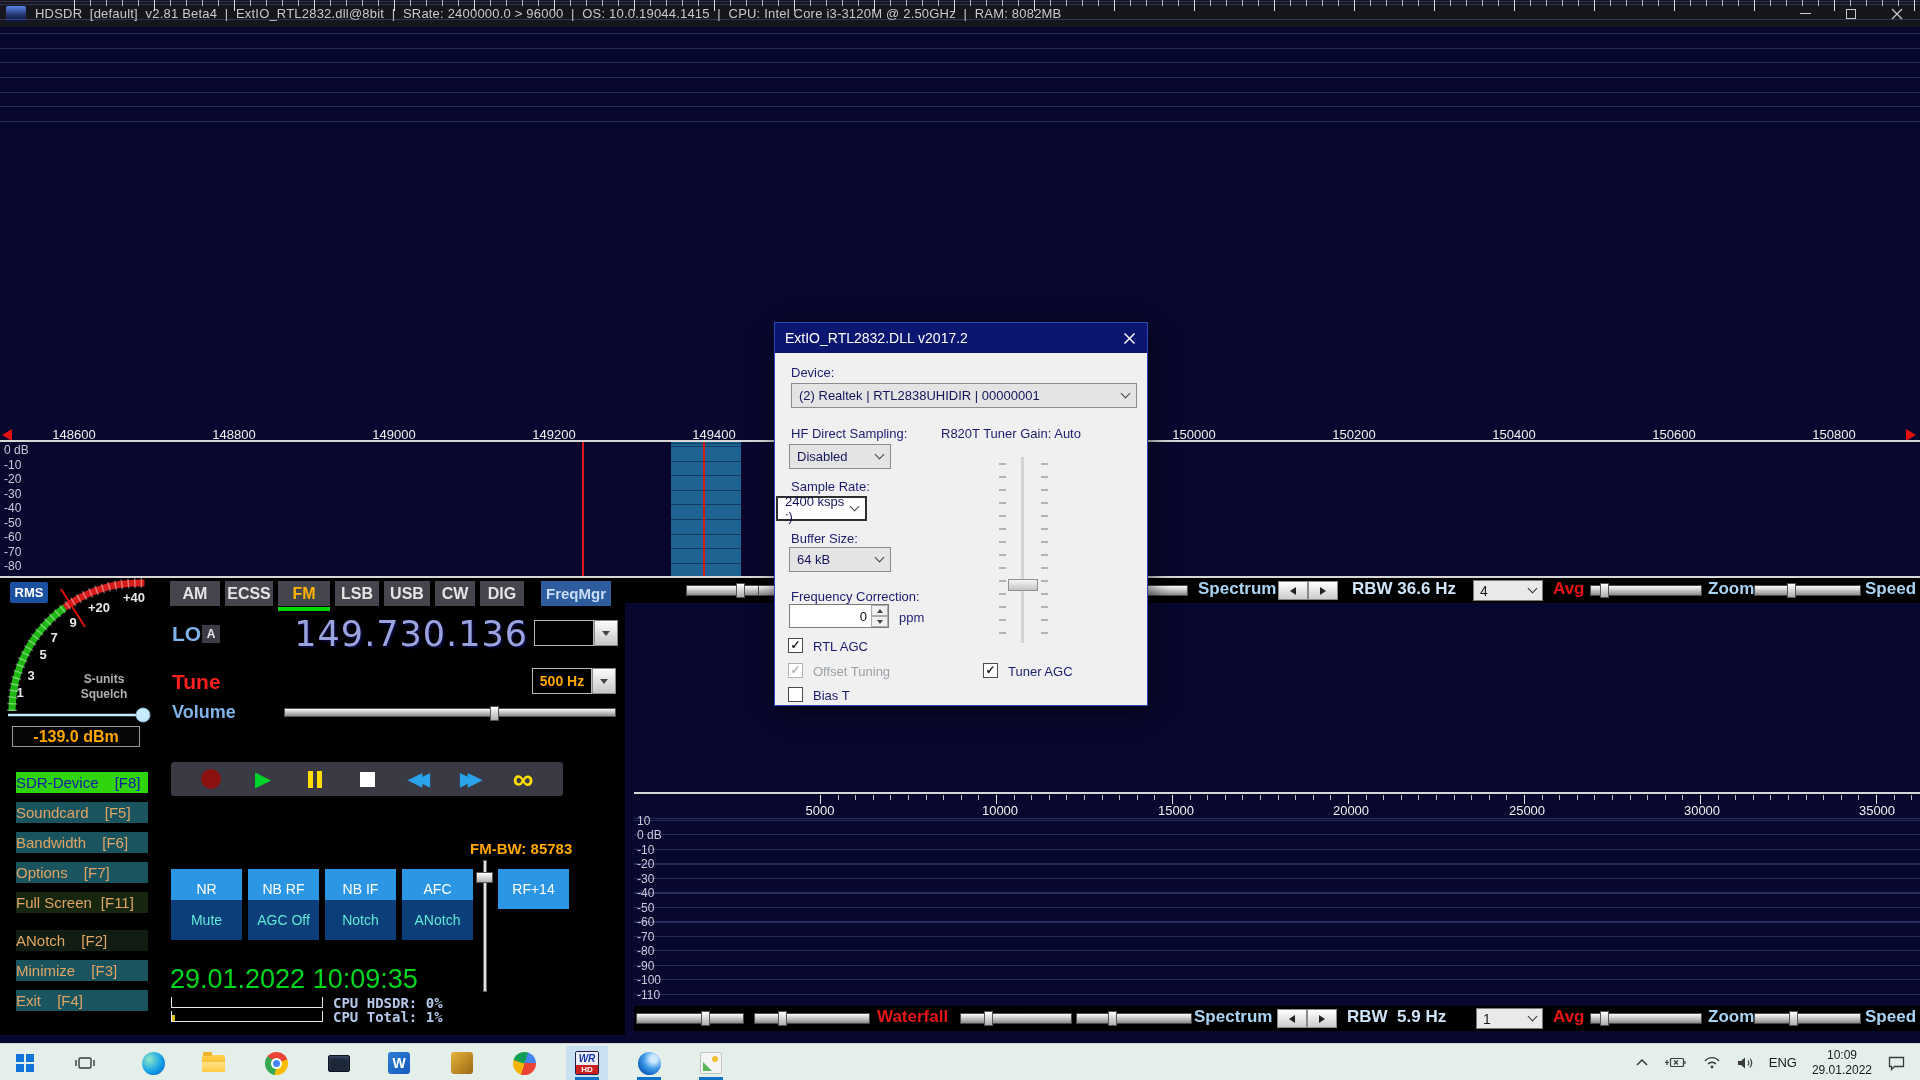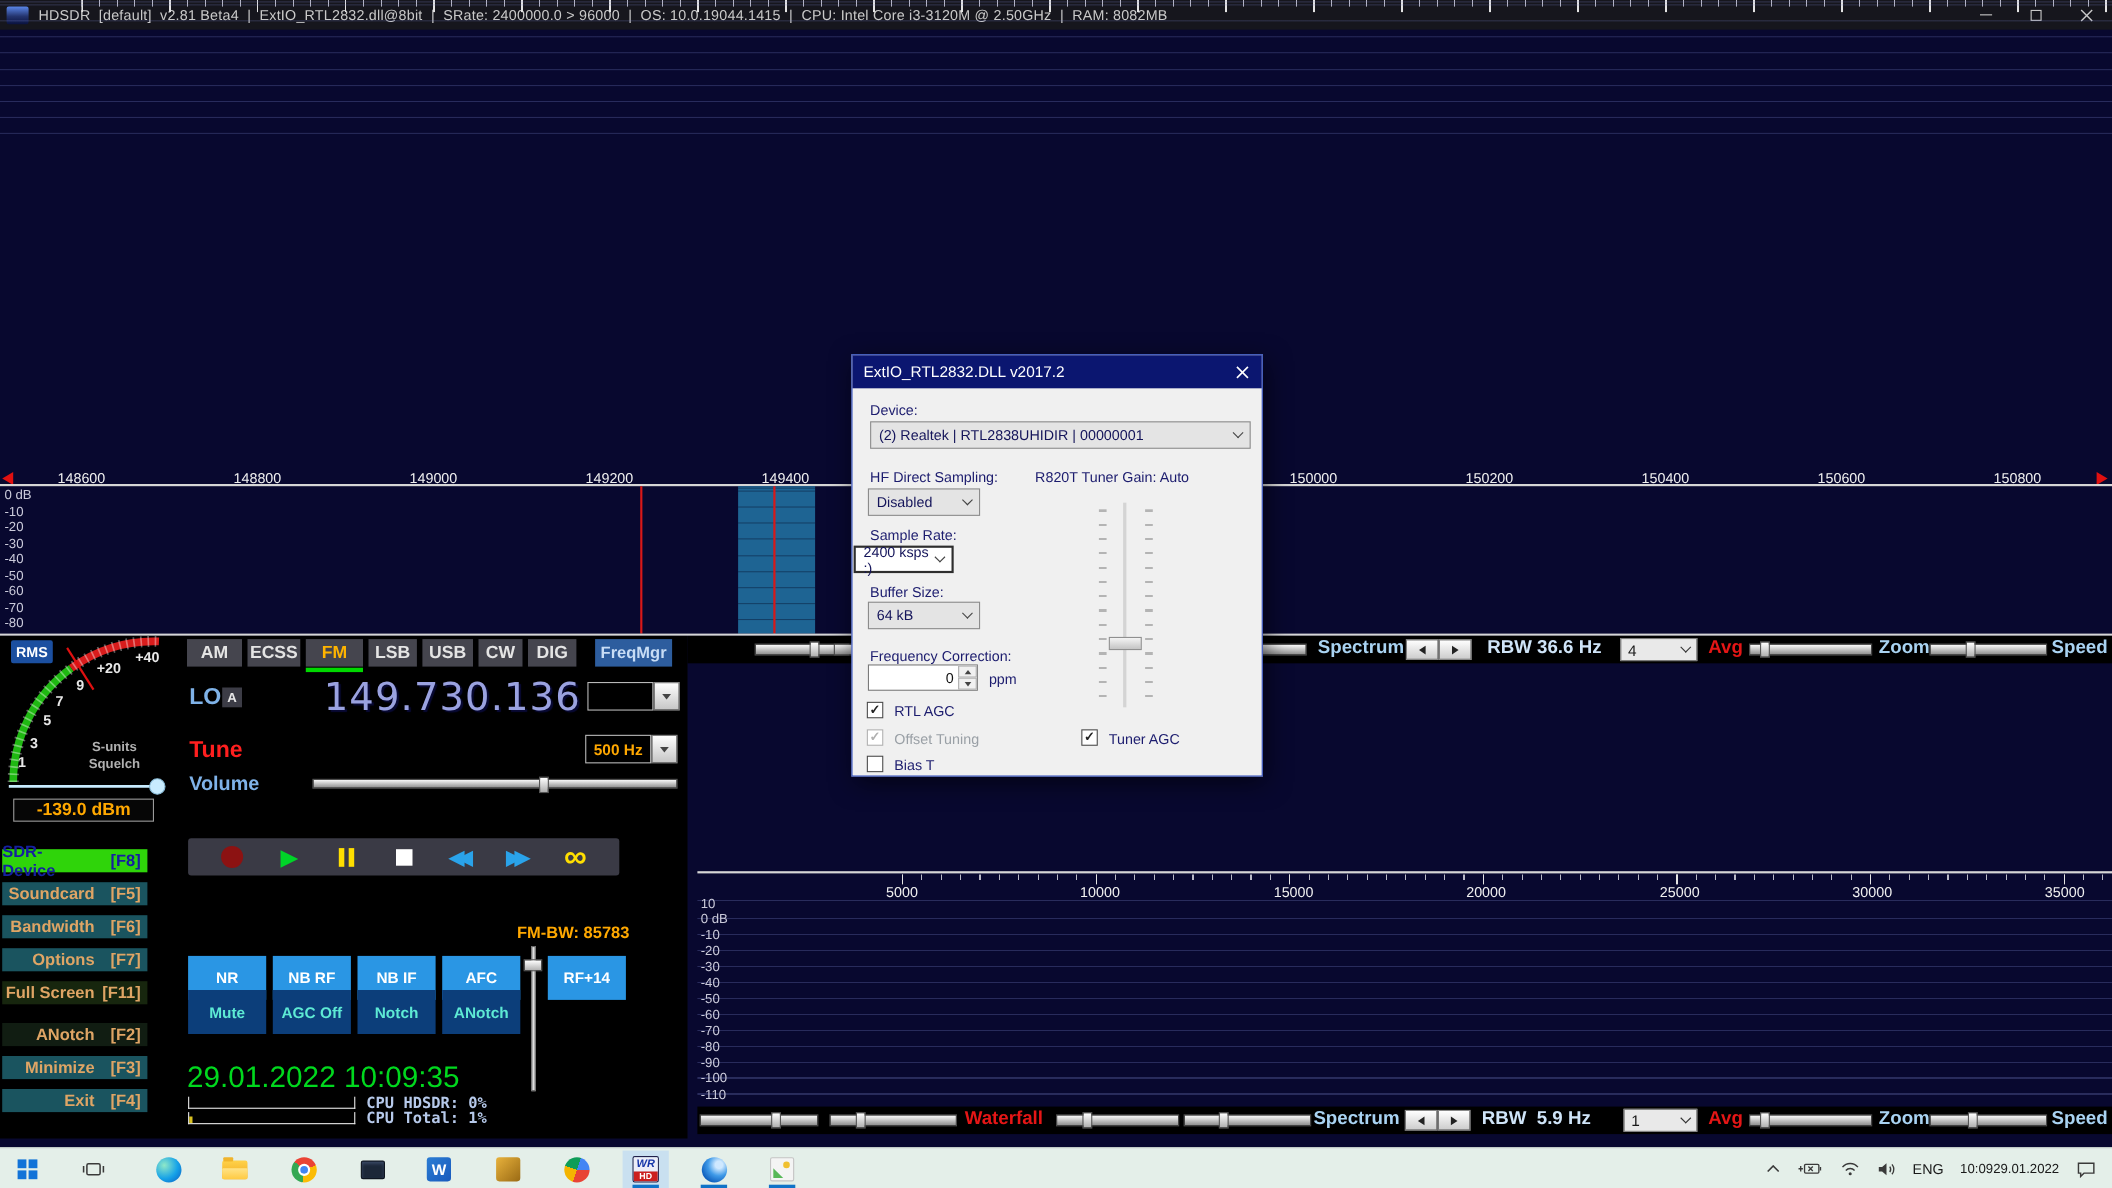--- a/index.html
+++ b/index.html
@@ -66,27 +66,27 @@
   .tb{display:flex;align-items:center;justify-content:center;min-width:24px}
   .rec{width:20px;height:20px;border-radius:50%;background:#8c1212}
   .play{color:#00d428;font-size:21px}
   .pause i{display:inline-block;width:5px;height:17px;background:#ffdf00;margin:0 2px}
   .stop{width:15px;height:15px;background:#fff}
   .skip{color:#2aa3ea;font-size:18px;letter-spacing:-6px;padding-right:6px;font-weight:bold}
   .loop{color:#ffdf00;font-size:29px;font-weight:bold;line-height:20px}
   .fmbw{position:absolute;left:470px;top:262px;color:#ffa800;font-weight:bold;font-size:15px}
   .vtrack{position:absolute;left:483px;top:282px;width:4px;height:132px;background:#e0e0e0;border:1px solid #666}
   .vthumb{position:absolute;left:476px;top:294px;width:17px;height:11px;background:linear-gradient(180deg,#ffffff,#b2b2b2);border:1px solid #555}
-  .dbtn{position:absolute;height:40px;width:71px;background:#2a96e4;color:#fff;font-weight:bold;font-size:14px;display:flex;align-items:center;justify-content:center;border-radius:0}
+  .dbtn{position:absolute;height:40px;width:71px;background:#2a96e4;color:#fff;font-weight:normal;font-size:14px;display:flex;align-items:center;justify-content:center;border-radius:0}
   .dbtn2{background:#0c3e7a;color:#5eead4}
   .clock{position:absolute;left:170px;top:386px;color:#00d81e;font-weight:normal;font-size:27px}
   .pb{position:absolute;left:171px;width:152px;height:11px;border-left:1px solid #e8e8e8;border-right:1px solid #e8e8e8;border-bottom:1px solid #e8e8e8}
   .pbtick{position:absolute;left:0;bottom:0;width:3px;height:6px;background:#d8c020}
   .cpul{position:absolute;left:333px;font-family:"DejaVu Sans Mono",monospace;font-size:14px;font-weight:bold;color:#b6c9ea;white-space:pre}
-  .sbtn{position:absolute;left:2px;width:132px;height:21px;display:flex;align-items:center;justify-content:flex-end;padding-right:6px;font-weight:bold;font-size:15px;background:#1a545f;color:#dfa565}
+  .sbtn{position:absolute;left:16px;width:132px;height:21px;display:flex;align-items:center;padding-right:6px;font-weight:normal;font-size:15px;background:#1a545f;color:#dfa565}
   .sbtn .sb-key{width:42px;text-align:right}
   .sbtn.green{background:#2fd40a;color:#1520a0}
   .sbtn.darka{background:#17260e}
   .sbtn.darkb{background:#111d12}
 
   
   #afpanel{left:634px;top:603px;width:1286px;height:432px}
   #af-ticks{position:absolute;left:0;top:192px;width:1286px;height:9px;
     background-image:repeating-linear-gradient(90deg,#e4e4e4 0 1px,transparent 1px 176px),repeating-linear-gradient(90deg,#b9b9c6 0 1px,transparent 1px 17.6px);
     background-size:1286px 9px,1286px 5px;background-position:186px 0,186px 0;background-repeat:no-repeat}
@@ -134,21 +134,21 @@
   .amber{width:22px;height:22px;background:linear-gradient(135deg,#e8b23c,#9a6a14);border-radius:3px}
   .wr{width:24px;height:24px;border-radius:2px;overflow:hidden;display:flex;flex-direction:column;border:1px solid #20204a}
   .wr .wrtop{flex:1;background:#ecedf8;color:#1535a8;font-weight:bold;font-style:italic;font-size:10px;display:flex;align-items:center;justify-content:center}
   .wr .wrbot{height:9px;background:#cc1f1f;color:#fff;font-weight:bold;font-size:8px;display:flex;align-items:center;justify-content:center;line-height:9px}
   .sw{width:23px;height:23px;border-radius:50%;background:radial-gradient(circle at 68% 30%,#cfe8ff 15%,#3f9ae8 45%,#0a58b8 80%)}
   .ph{width:22px;height:22px;background:#f4f4f4;border:1px solid #c4c4c4;border-radius:2px;position:relative;overflow:hidden}
   .ph::before{content:'';position:absolute;right:3px;top:3px;width:6px;height:6px;border-radius:50%;background:#f0c030}
   .ph::after{content:'';position:absolute;left:2px;bottom:2px;width:0;height:0;border-left:9px solid #58b858;border-top:9px solid transparent}
   .tray{position:absolute;right:0;top:0;height:37px;display:flex;align-items:center;gap:15px;padding-right:14px;color:#1a1a1a}
   .tlang{font-size:13px}
-  .tclock{font-size:12px;line-height:1.25;text-align:right;display:flex;flex-direction:row;align-items:center}
+  .tclock{font-size:12px;line-height:1.25;text-align:right;display:flex;flex-direction:column;align-items:center}
 </style>
 </head>
 <body>
 
 <div id="screen">
 
   <div class="titlebar">
     <div class="appico"></div>
     <span class="wtitle">HDSDR  [default]  v2.81 Beta4  |  ExtIO_RTL2832.dll@8bit  |  SRate: 2400000.0 &gt; 96000  |  OS: 10.0.19044.1415  |  CPU: Intel Core i3-3120M @ 2.50GHz  |  RAM: 8082MB</span>
     <div class="wbtns">

